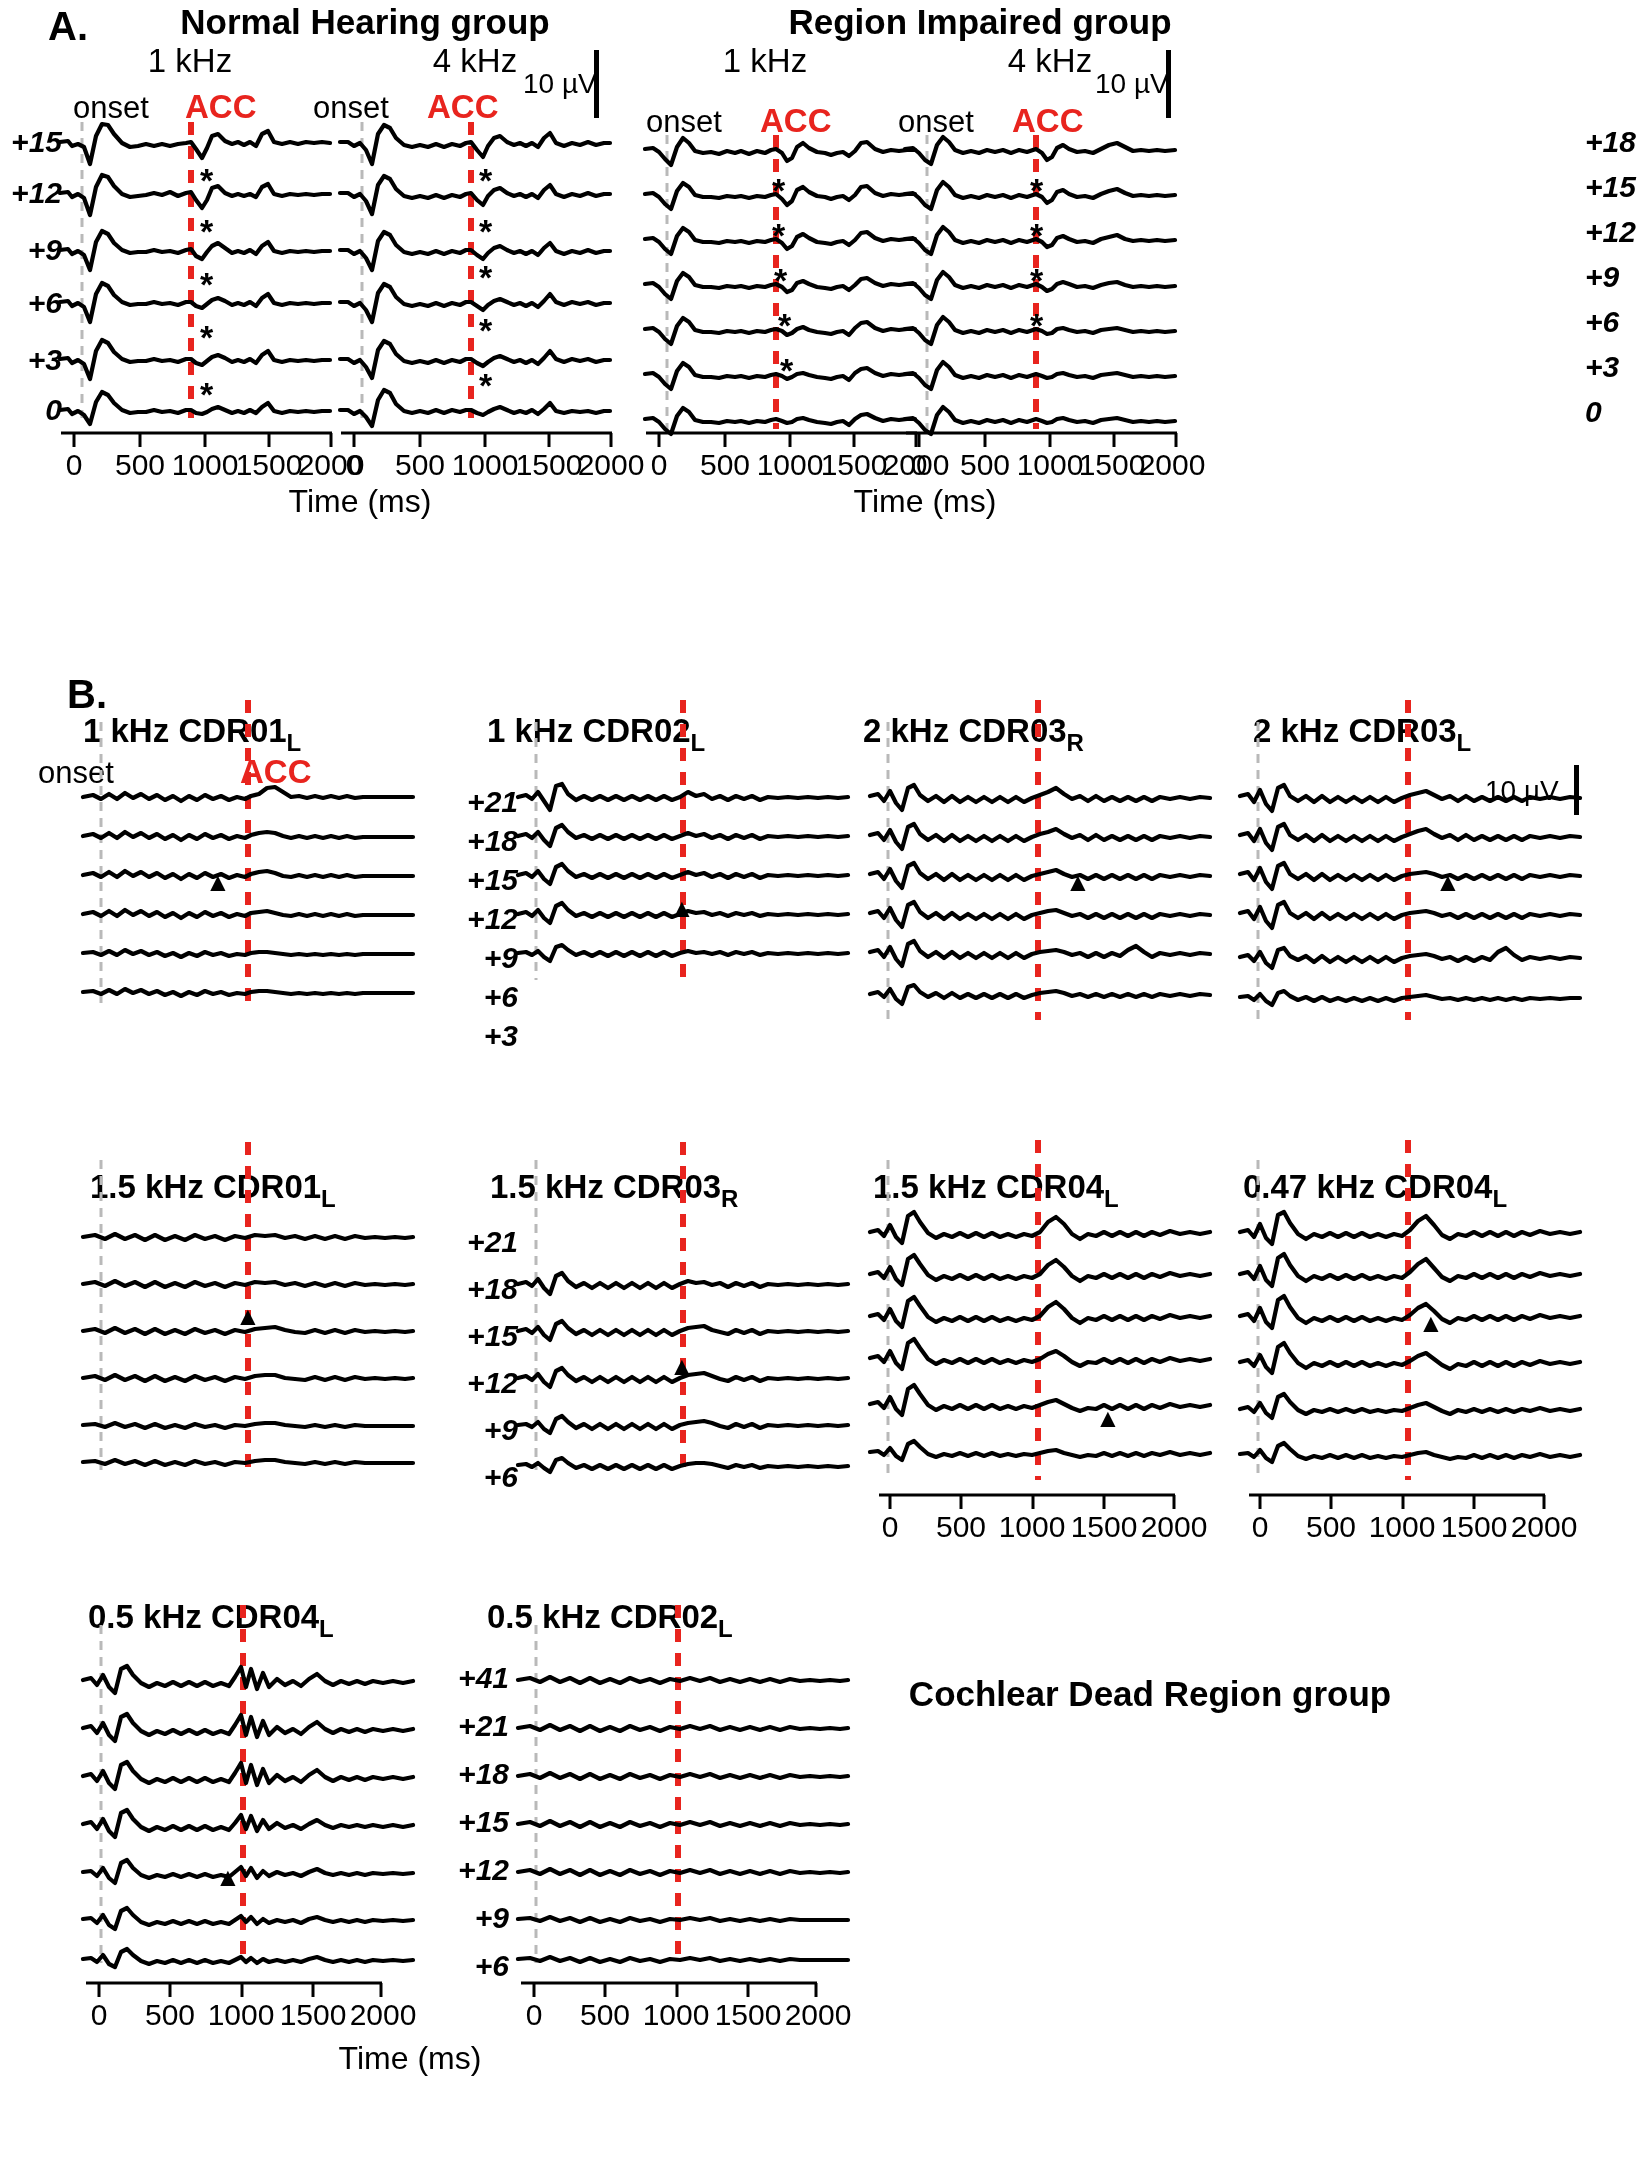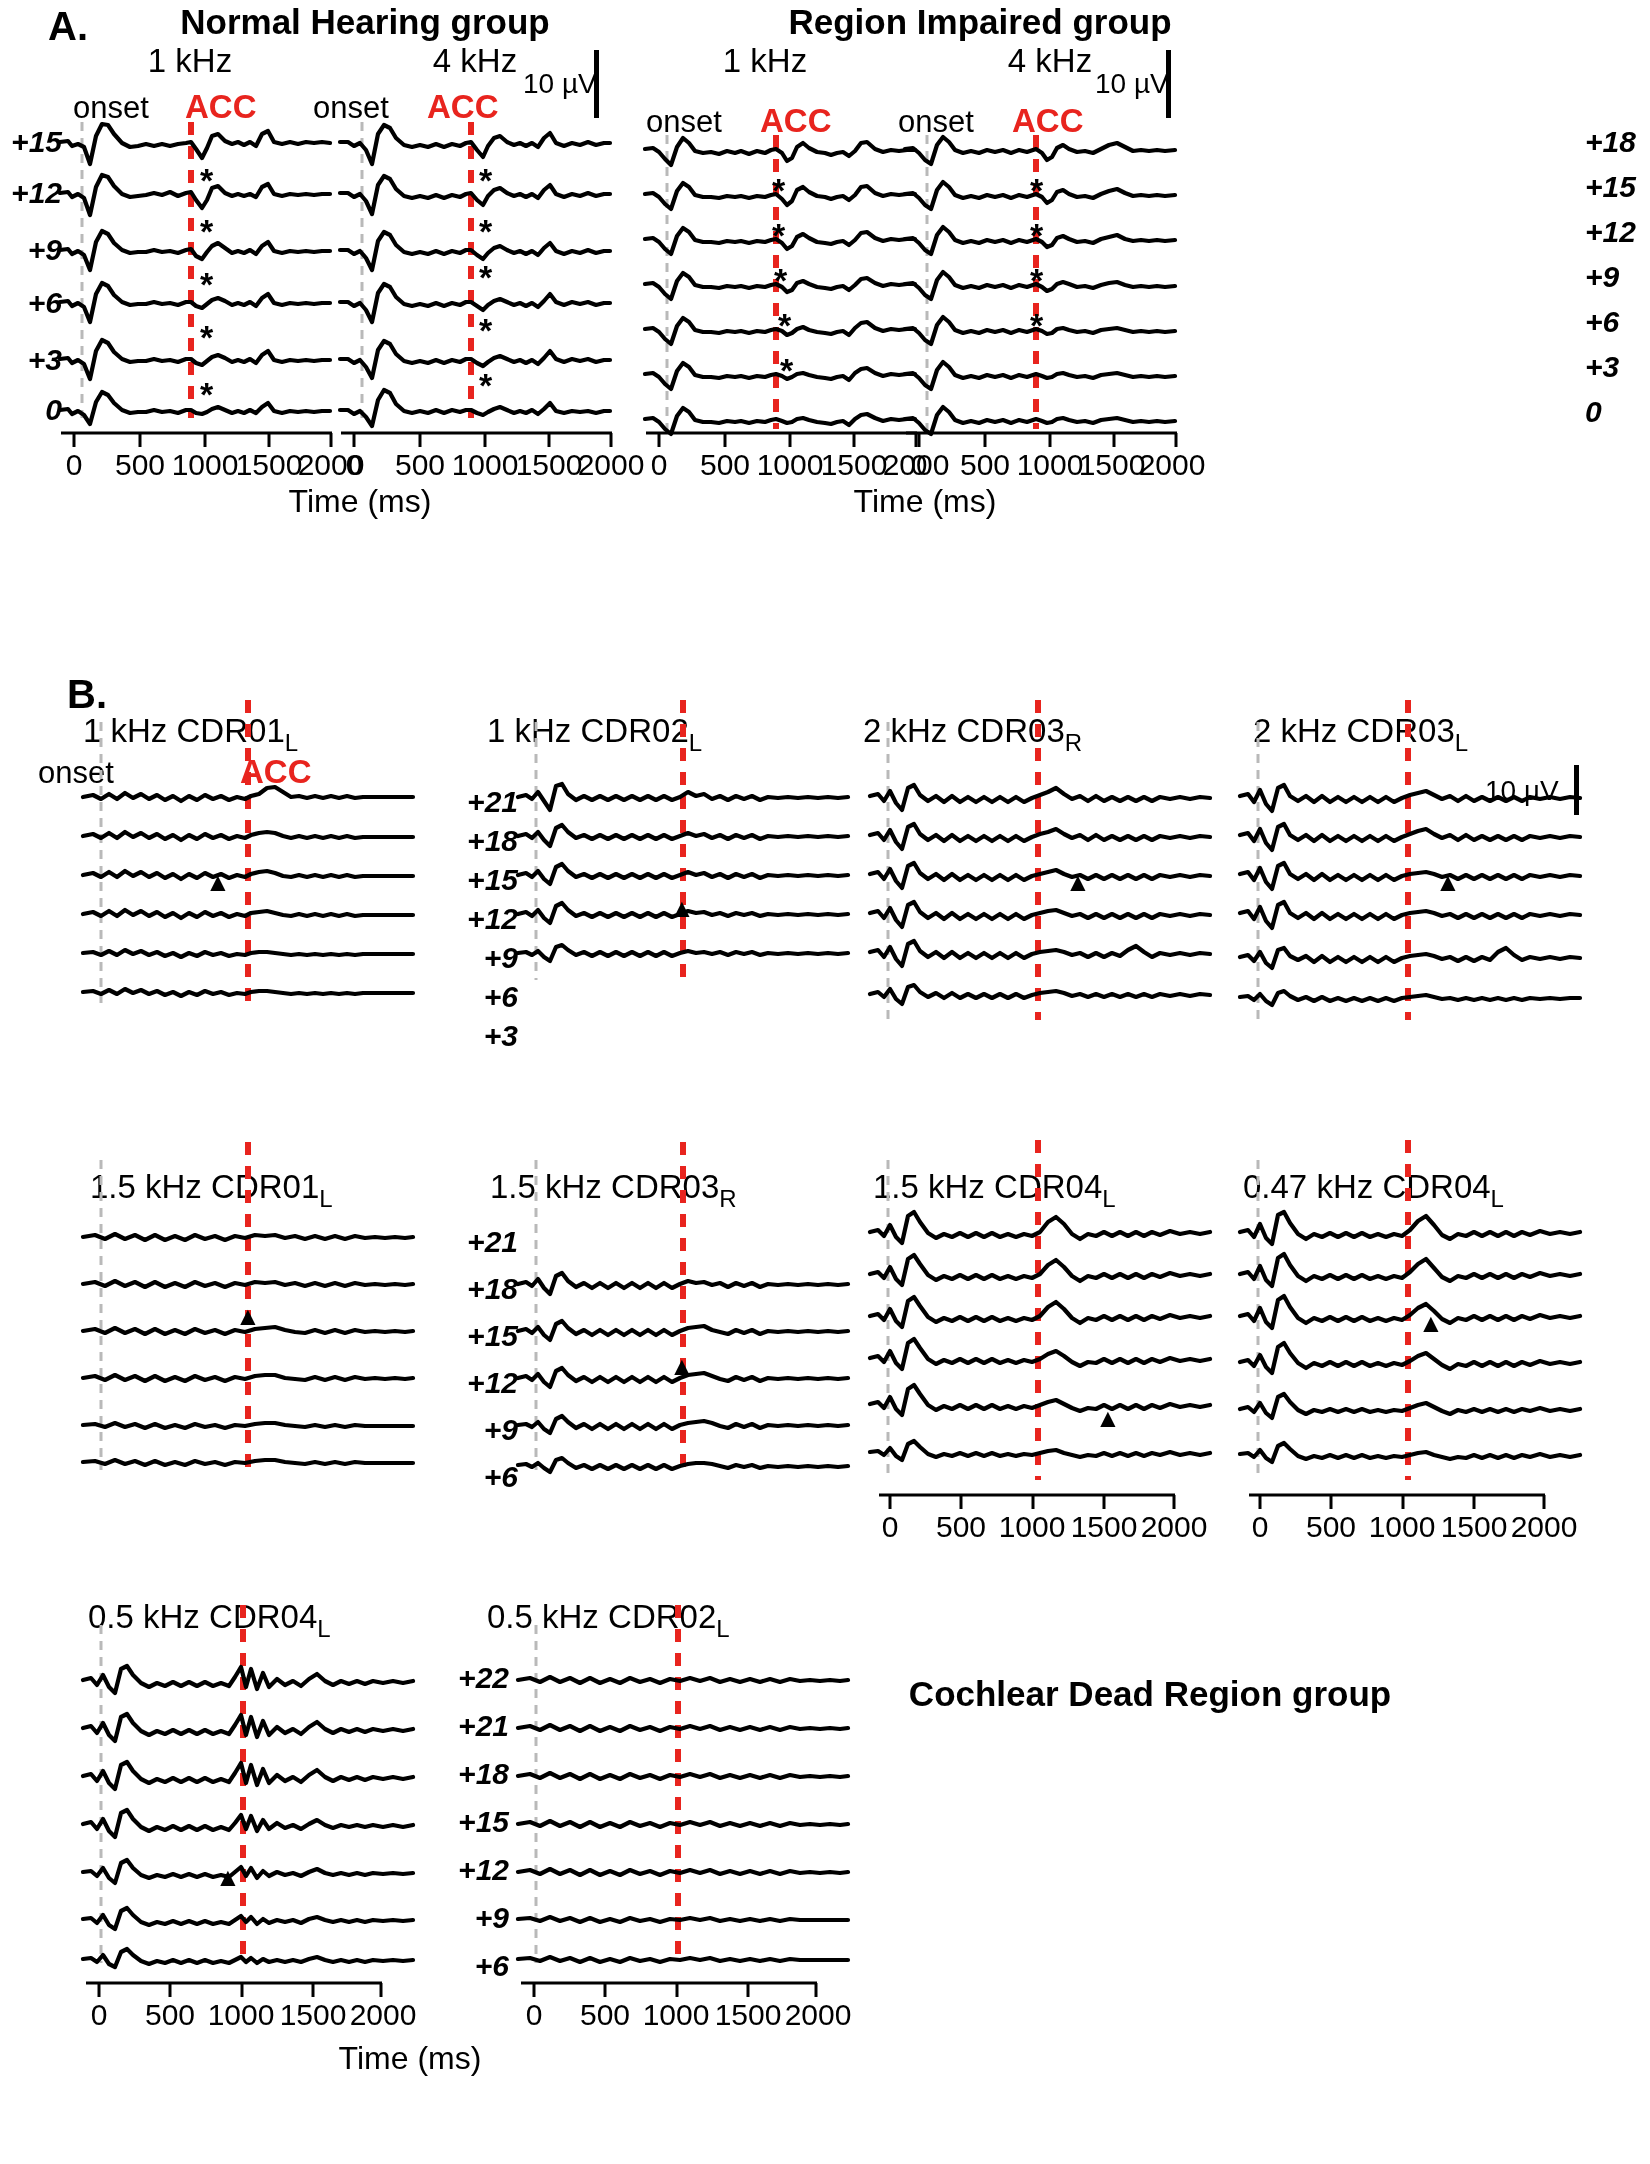--- a/index.html
+++ b/index.html
@@ -3,21 +3,21 @@
 <meta charset="utf-8">
 <style>
   html,body{margin:0;padding:0;background:#fff;}
   body{width:1650px;height:2164px;position:relative;
        font-family:"Liberation Sans","DejaVu Sans",sans-serif;color:#000;
        -webkit-font-smoothing:antialiased;}
   .abs{position:absolute;}
   .panel-letter{font-weight:bold;font-size:40px;letter-spacing:0;}
   .group-title{font-weight:bold;font-size:35px;text-align:center;}
   .freq-title{font-size:33px;text-align:center;}
-  .cond-title{font-size:33px;white-space:nowrap;}
+  .cond-title{font-size:33px;white-space:nowrap;font-weight:bold;}
   .sub{font-size:24px;vertical-align:-0.38em;}
   .onset-lbl{font-size:31px;}
   .acc-lbl{font-size:33px;font-weight:bold;color:#e8241e;}
   .lvl{font-weight:bold;font-style:italic;font-size:30px;text-align:right;white-space:nowrap;}
   .lvl-l{font-weight:bold;font-style:italic;font-size:30px;text-align:left;white-space:nowrap;}
   .tick-lbl{font-size:30px;text-align:center;}
   .axis-title{font-size:32px;text-align:center;}
   .uv-lbl{font-size:28px;white-space:nowrap;}
   .star{font-size:34px;font-weight:bold;line-height:1;}
   .tri{font-size:26px;line-height:1;}
@@ -442,21 +442,21 @@
 <div class="abs cond-title" style="left:88px;top:1598px;">
   <span>0.5 kHz</span>
   <span>CDR04</span><span class="sub">L</span>
 </div>
 <div class="abs cond-title" style="left:487px;top:1598px;">
   <span>0.5 kHz</span>
   <span>CDR02</span><span class="sub">L</span>
 </div>
 
 <div class="abs" style="left:425px;top:1661px;width:84px;">
-  <div class="lvl" style="position:absolute;top:0px;width:84px;">+22</div>
+  <div class="lvl" style="position:absolute;top:0px;width:84px;">+41</div>
   <div class="lvl" style="position:absolute;top:48px;width:84px;">+21</div>
   <div class="lvl" style="position:absolute;top:96px;width:84px;">+18</div>
   <div class="lvl" style="position:absolute;top:144px;width:84px;">+15</div>
   <div class="lvl" style="position:absolute;top:192px;width:84px;">+12</div>
   <div class="lvl" style="position:absolute;top:240px;width:84px;">+9</div>
   <div class="lvl" style="position:absolute;top:288px;width:84px;">+6</div>
 </div>
 
 <div class="abs" style="left:83px;top:1665px;">
   <svg width="330" height="300" viewBox="0 0 330 300">

